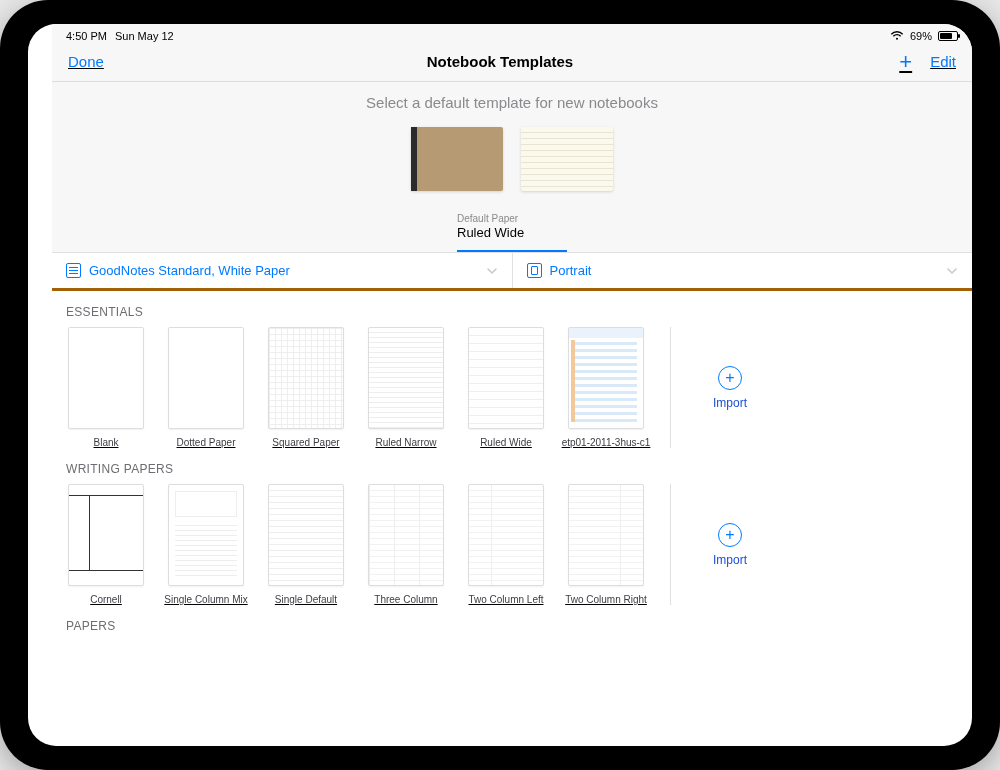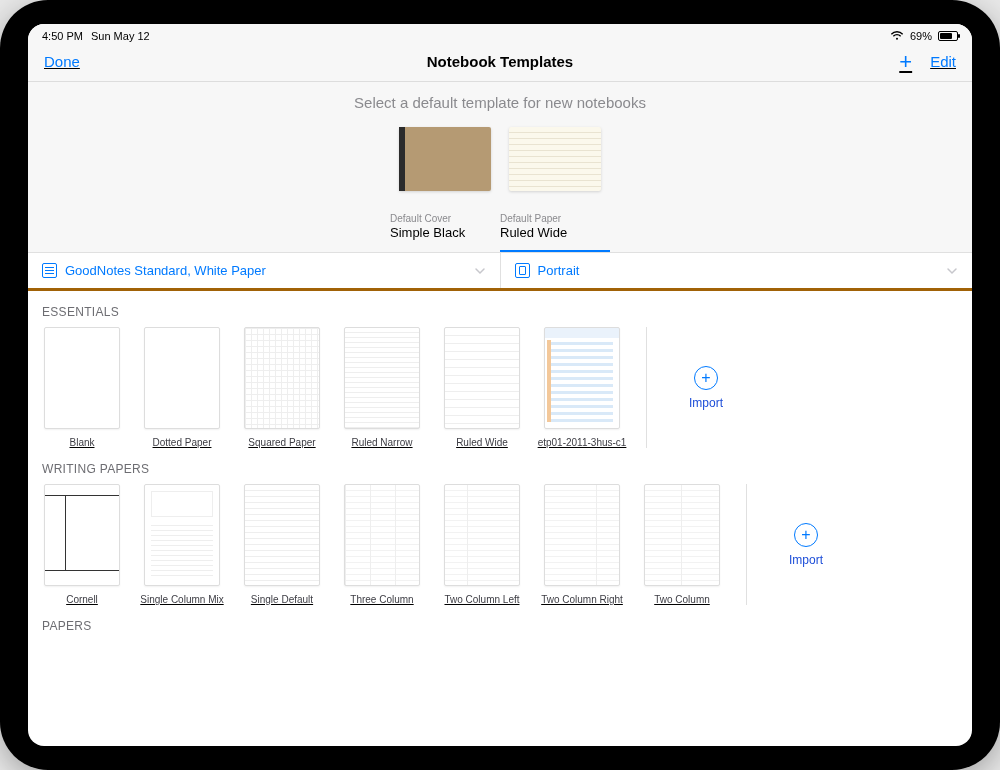--- a/index.html
+++ b/index.html
@@ -19,24 +19,25 @@
     box-shadow: 0 8px 30px rgba(0,0,0,.3);
     position: relative;
   }
   .ipad-frame::before {
     content:""; position:absolute; left:-6px; top:50%; transform:translateY(-50%);
     width:4px;height:60px;background:#222;border-radius:2px;
   }
   .screen {
     width: 100%; height: 100%;
     background: #fff;
-    border-radius: 16px;
+    border-radius: 28px;
     overflow: hidden;
     display: flex;
     flex-direction: column;
+    padding-left: 24px;
   }
 
   
   .status-bar {
     height: 18px;
     display:flex; justify-content:space-between; align-items:center;
     padding: 6px 14px 0;
     font-size: 11px; font-weight: 500;
     background:#f7f7f7;
   }
@@ -156,24 +157,20 @@
       </div>
     </div>
 
     <div class="default-area">
       <div class="subtitle">Select a default template for new notebooks</div>
       <div class="previews">
         <div class="preview cover"></div>
         <div class="preview paper"></div>
       </div>
       <div class="tabs">
-        <div class="tab">
-          <div class="tab-label">Default Cover</div>
-          <div class="tab-value">Simple Black</div>
-        </div>
         <div class="tab active">
           <div class="tab-label">Default Paper</div>
           <div class="tab-value">Ruled Wide</div>
         </div>
       </div>
     </div>
 
     <div class="selector-bar">
       <div class="selector">
         <span class="selector-icon paper"></span>
@@ -246,24 +243,20 @@
           <div class="card-label">Three Column</div>
         </div>
         <div class="card">
           <div class="thumb col2l"></div>
           <div class="card-label">Two Column Left</div>
         </div>
         <div class="card">
           <div class="thumb col2r"></div>
           <div class="card-label">Two Column Right</div>
         </div>
-        <div class="card">
-          <div class="thumb col2"></div>
-          <div class="card-label">Two Column</div>
-        </div>
         <div class="divider-v"></div>
         <div class="import-cell">
           <div class="import-circle">+</div>
           <div class="import-label">Import</div>
         </div>
       </div>
 
       <div class="section-title">PAPERS</div>
     </div>
 

